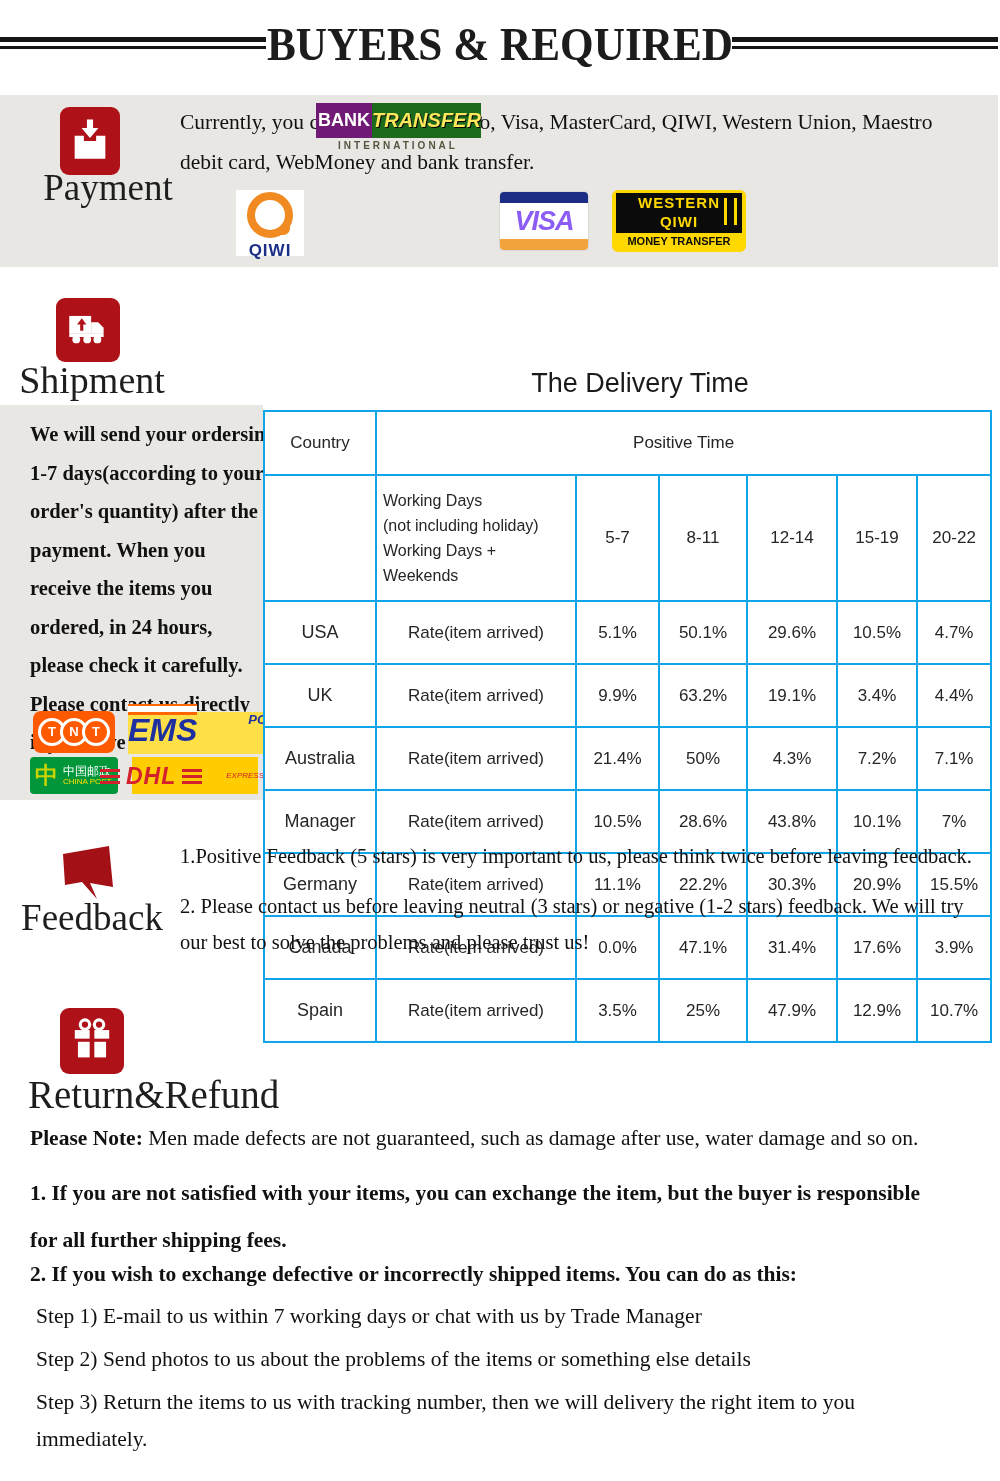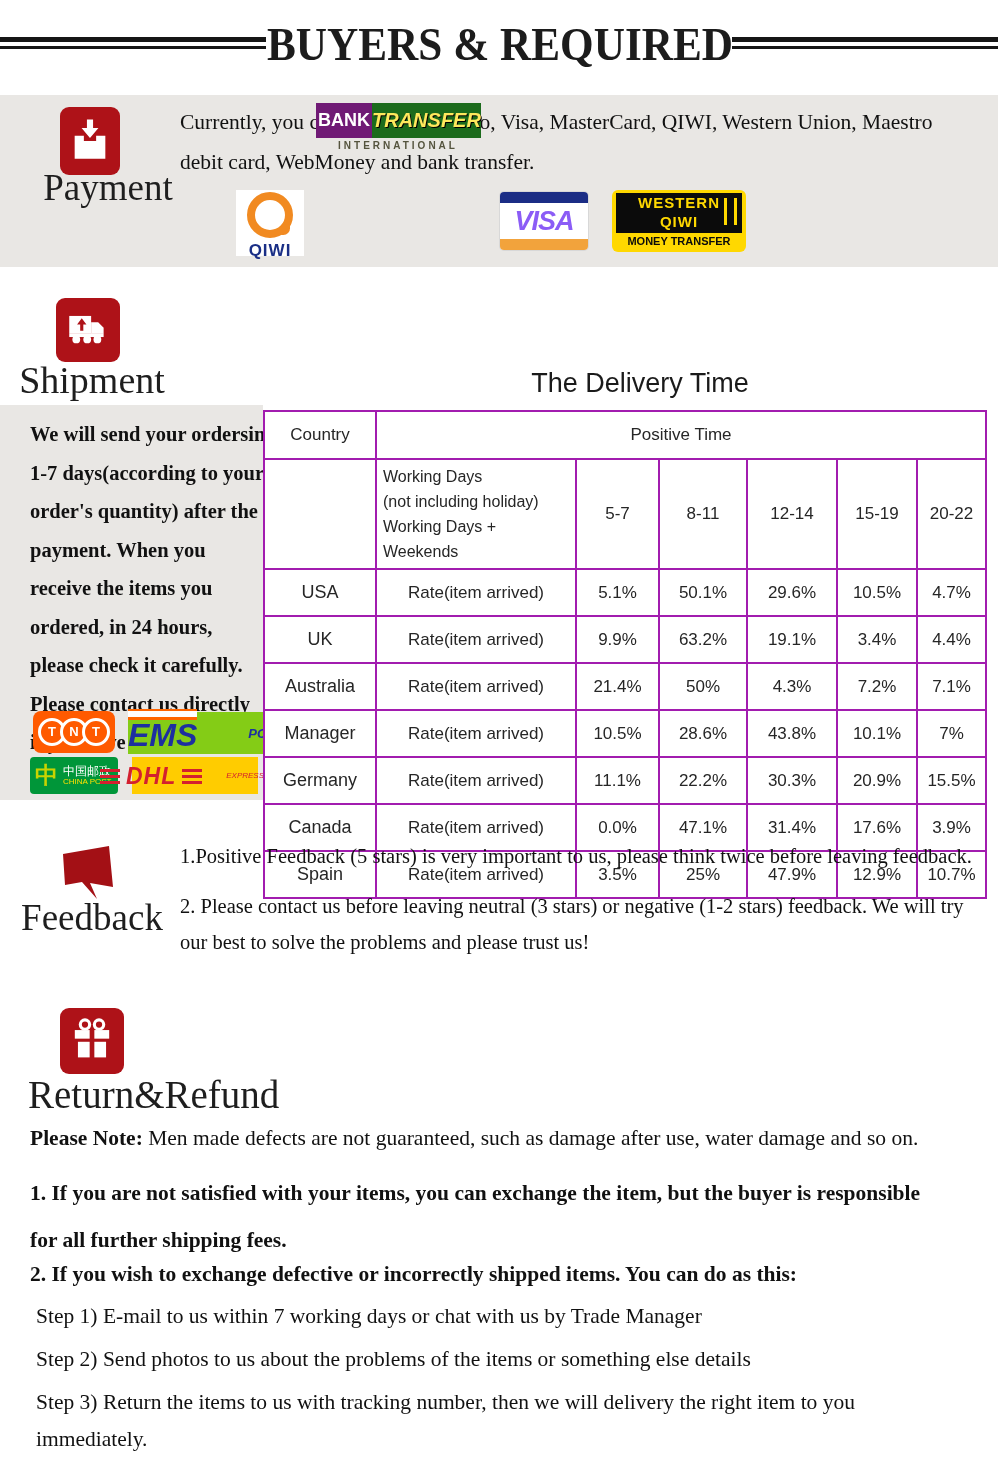--- a/index.html
+++ b/index.html
@@ -72,22 +72,22 @@
 
   .ship-note-box { position:absolute; left:0; top:405px; width:263px; height:395px; background:#e9e7e4; }
   .ship-note { position:absolute; left:30px; top:415px; width:236px; font-size:20.5px;
                font-weight:bold; line-height:38.5px; }
 
   .tnt { position:absolute; left:33px; top:711px; width:82px; height:42px; background:#ff5a00;
          border-radius:8px; display:flex; align-items:center; justify-content:center; }
   .tnt-circ { width:22px; height:22px; background:#ff5a00; border:3px solid #fff; border-radius:50%;
               color:#fff; font-family:"Liberation Sans", sans-serif; font-weight:bold; font-size:13px;
               text-align:center; line-height:22px; margin:0 -3px; }
-  .ems { position:absolute; left:128px; top:712px; width:136px; height:42px; background:#84cc16;
-         display:flex; align-items:center;gap:48px; }
+  .ems { position:absolute; left:128px; top:712px; width:136px; height:42px; background:#fde047;
+         display:flex; align-items:flex-start;gap:48px; }
   .ems-main { color:#1d2fa0; font-style:italic; font-weight:bold;
               font-family:"Liberation Sans", sans-serif; font-size:32px; line-height:30px;
               border-top:3px solid #f60; box-shadow:0 -6px 0 #fff, 0 -8px 0 #f60; }
   .ems-sub { color:#1d2fa0; font-style:italic; font-weight:bold;
              font-family:"Liberation Sans", sans-serif; font-size:13px; margin-left:3px; }
   .cp { position:absolute; left:30px; top:757px; width:88px; height:37px; background:#009639;
         border-radius:4px; display:flex; align-items:center; padding:2px 5px; box-sizing:border-box; }
   .cp-emblem { color:#c9d400; font-size:23px; font-weight:bold;
                font-family:"Liberation Sans", sans-serif; }
   .cp-text { margin-left:5px; line-height:1.1; }
@@ -99,21 +99,21 @@
               font-weight:bold; font-style:italic; font-size:23px; line-height:20px; letter-spacing:1px; }
   .dhl-main:before, .dhl-main:after { content:''; position:absolute; top:9px; width:20px; height:3px;
               background:#d3202f; box-shadow:0 -6px 0 #d3202f, 0 6px 0 #d3202f; }
   .dhl-main:before { left:-26px; } .dhl-main:after { right:-26px; }
   .dhl-sub { color:#d3202f; font-size:8px; font-style:italic;
              font-family:"Liberation Sans", sans-serif; margin-left:50px; }
 
   .dtable { position:absolute; left:263px; top:410px; border-collapse:collapse; background:#fff;
             font-family:"Liberation Sans", sans-serif; font-size:17px; color:#262626;
             table-layout:fixed; }
-  .dtable td { border:2px solid #a21caf; text-align:center; vertical-align:middle; padding:4px; }
+  .dtable td { border:2px solid #0ea5e9; text-align:center; vertical-align:middle; padding:12px; }
   .dtable tr.hd  td { height:38px; }
   .dtable tr.sub td { height:80px; }
   .dtable tr.dt  td { height:37px; }
   .dtable td.subhead { text-align:left; padding-left:6px; font-size:16px; line-height:25px; }
   .dtable td.country { font-size:18px; }
 
   
   .fb-icon { position:absolute; left:56px; top:842px; width:64px; height:60px; }
   .fb-label { left:8px; top:896px; width:168px; font-size:37px; }
   .fb-p1 { position:absolute; left:180px; top:845px; width:810px; font-size:20.5px; }

